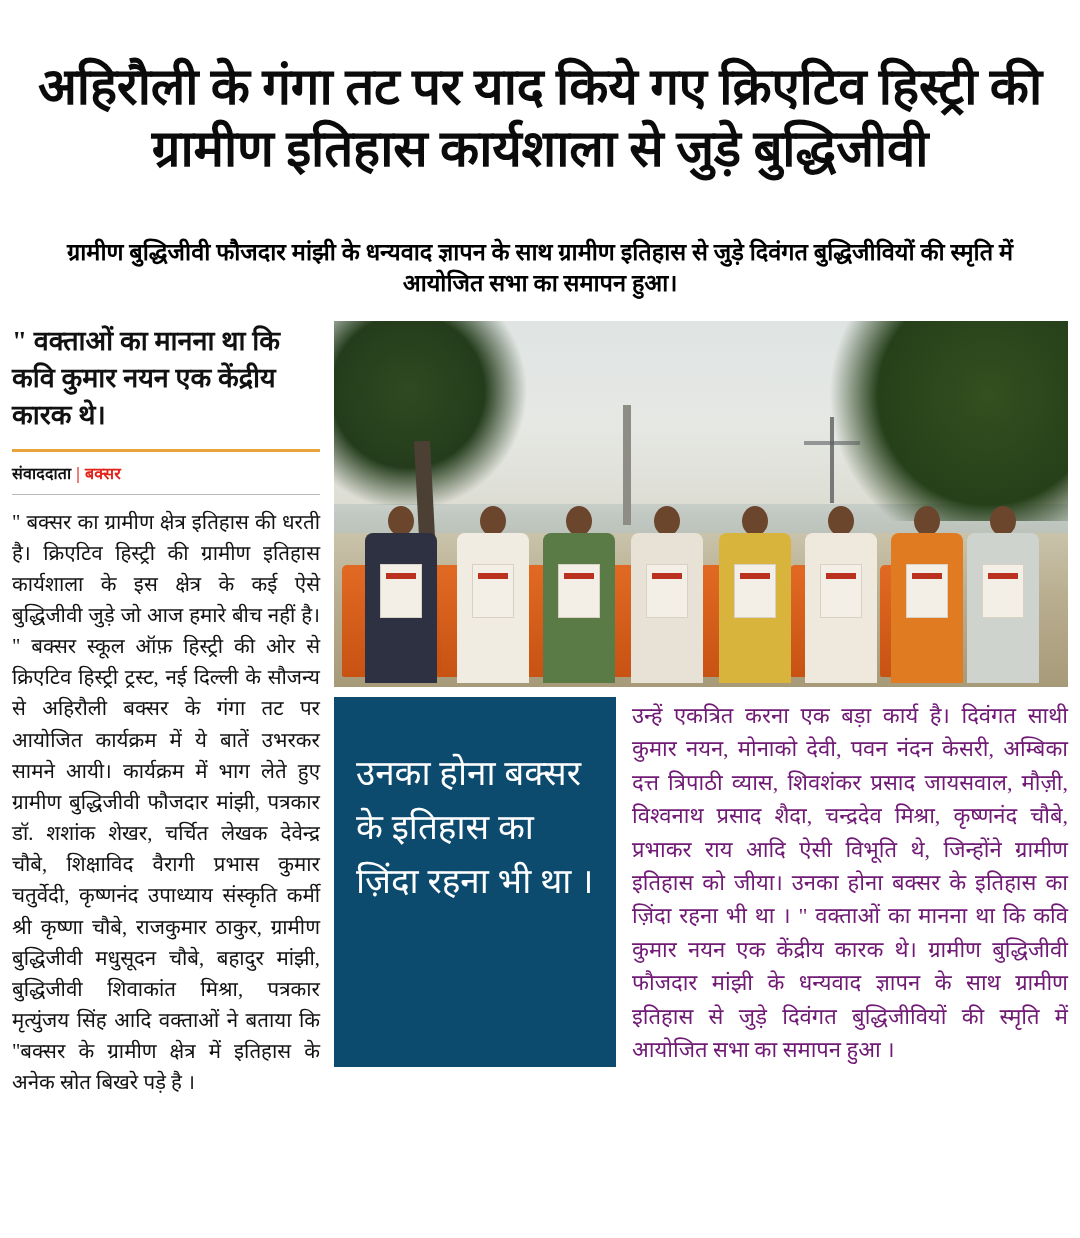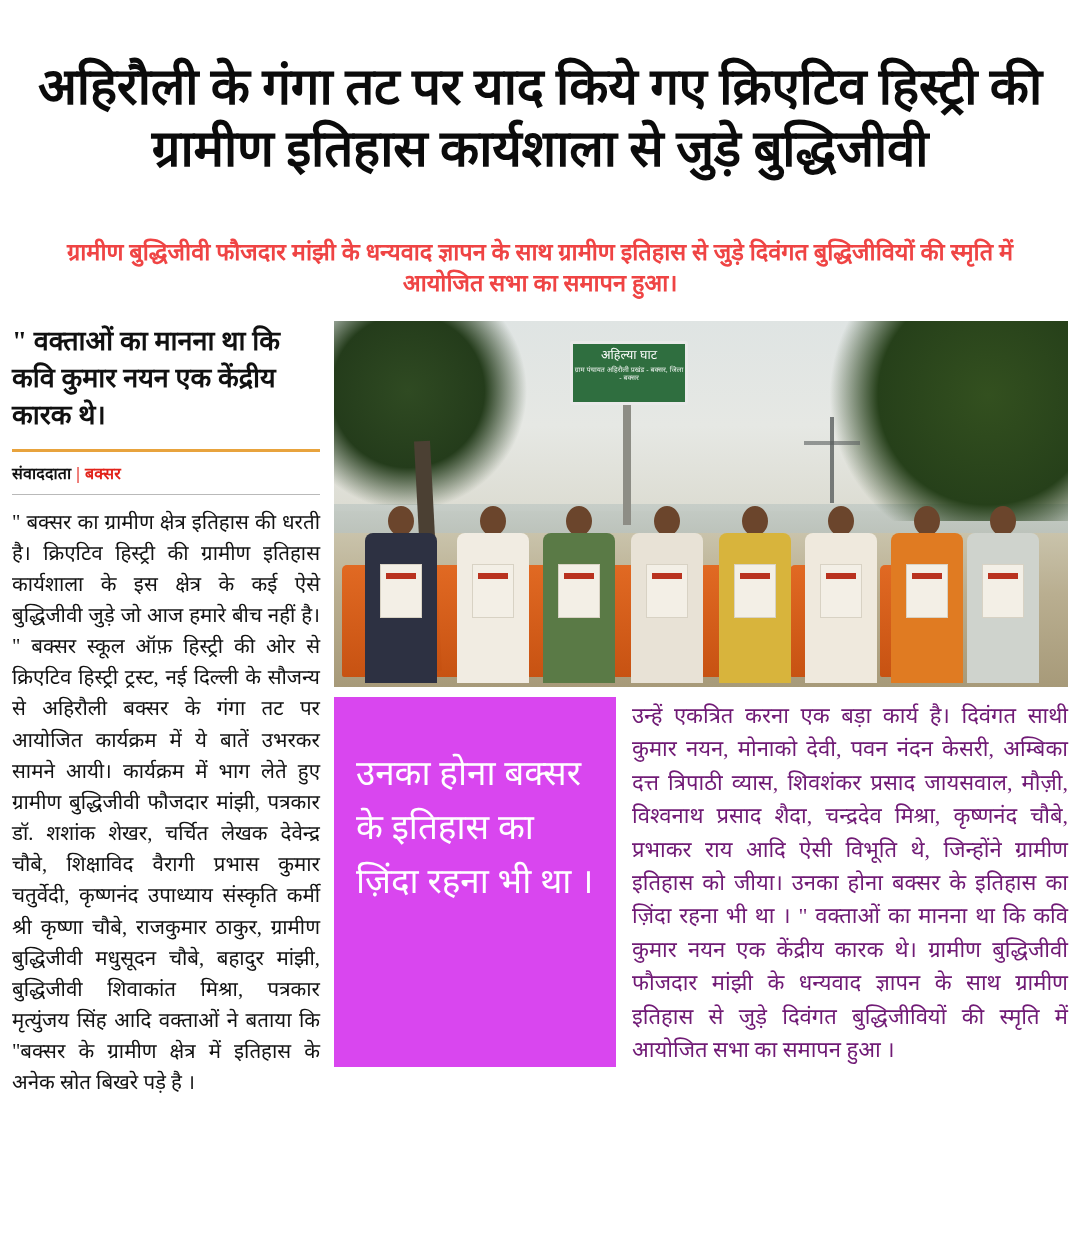--- a/index.html
+++ b/index.html
@@ -30,21 +30,21 @@
     font-family: "Liberation Serif", serif;
     font-weight: bold;
     font-size: 51px;
     line-height: 1.22;
     letter-spacing: -0.2px;
     color: #0b0b0b;
     padding: 22px 6px 2px 6px;
   }
   .subhead {
     text-align: center;
-    color: #ef4444;
+    color: #000000;
     font-weight: bold;
     font-size: 23.5px;
     line-height: 1.32;
     padding: 20px 40px 0 40px;
   }
 
   
   .body-grid {
     display: flex;
     margin-top: 22px;
@@ -183,21 +183,21 @@
 
   
   .lower {
     display: flex;
     margin-top: 10px;
     gap: 16px;
   }
   .quote-box {
     width: 282px;
     flex: 0 0 282px;
-    background: #d946ef;
+    background: #0c4a6e;
     color: #ffffff;
     font-size: 35px;
     line-height: 1.55;
     font-weight: normal;
     padding: 50px 22px 20px 22px;
     box-sizing: border-box;
   }
   .col-text {
     flex: 1 1 auto;
     font-size: 22px;
@@ -232,25 +232,20 @@
 
       <div class="photo">
         <div class="sky"></div>
         <div class="river"></div>
         <div class="ground"></div>
         <div class="tree-left"></div>
         <div class="tree-right"></div>
         <div class="trunk"></div>
         <div class="pylon"></div>
         <div class="pole"></div>
-        <div class="signboard">
-          <span>अहिल्या घाट</span>
-          <small>ग्राम पंचायत अहिरौली
-प्रखंड - बक्सर, जिला - बक्सर</small>
-        </div>
 
         <div class="chairs">
           <div class="chair" style="left:8px;"></div>
           <div class="chair" style="left:96px;"></div>
           <div class="chair" style="left:186px;"></div>
           <div class="chair" style="left:276px;"></div>
           <div class="chair" style="left:366px;"></div>
           <div class="chair" style="left:456px;"></div>
           <div class="chair" style="left:546px;"></div>
           <div class="chair" style="left:636px;"></div>

